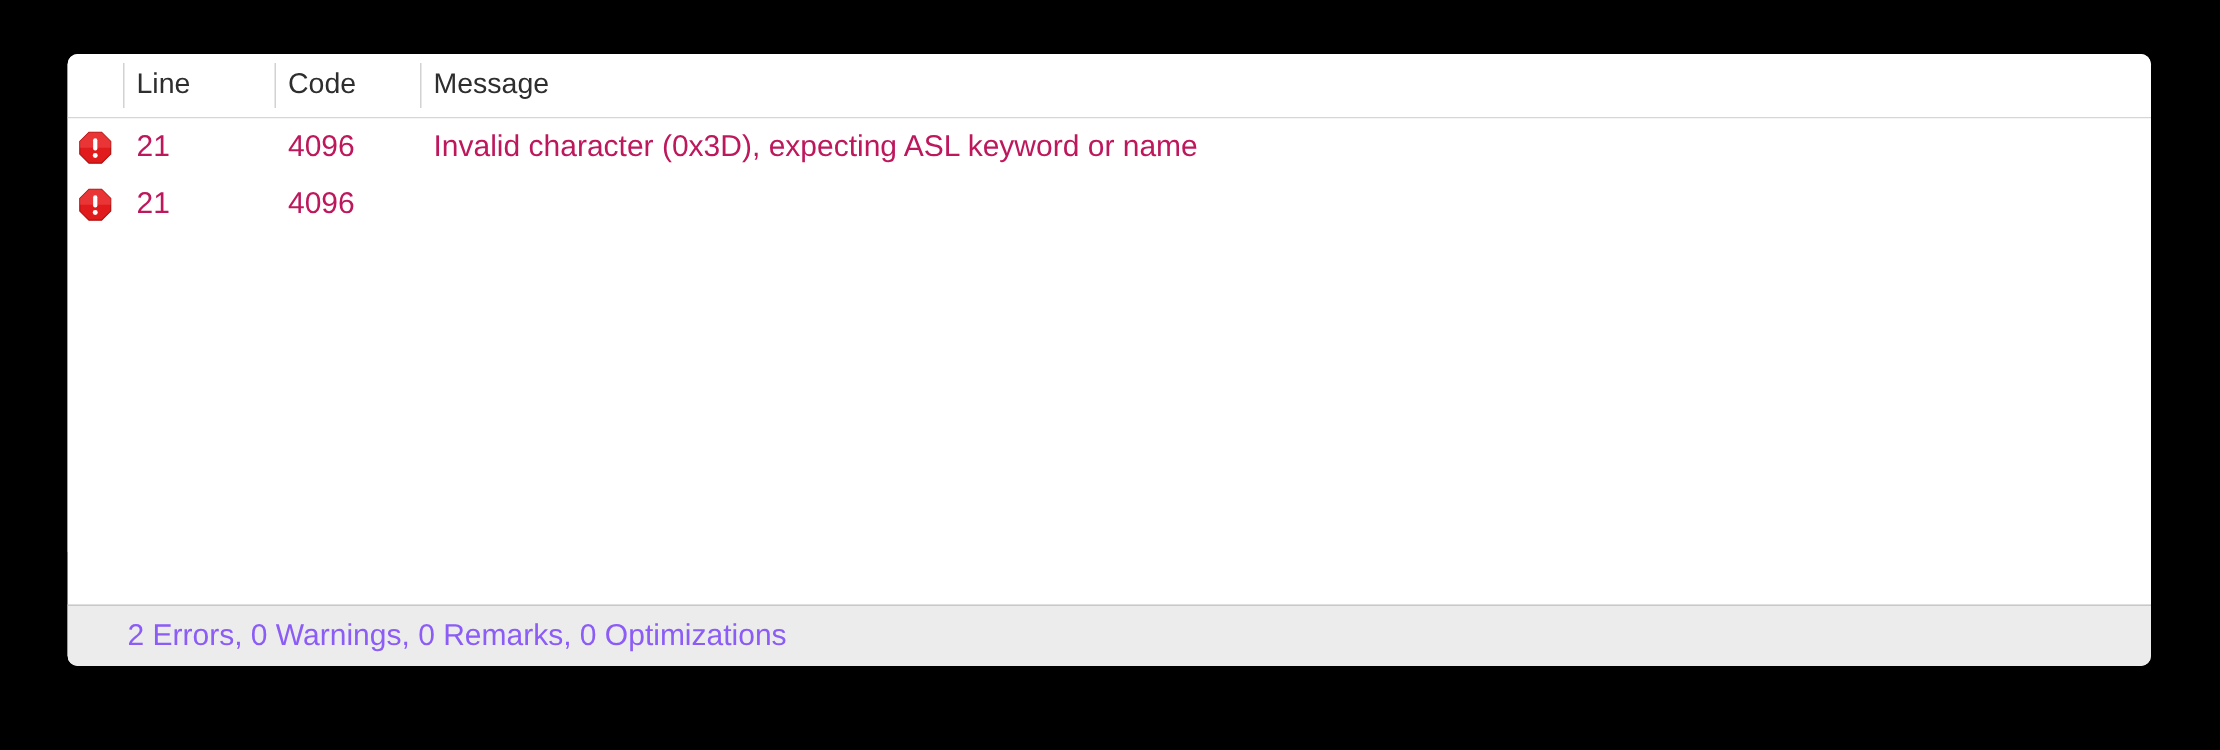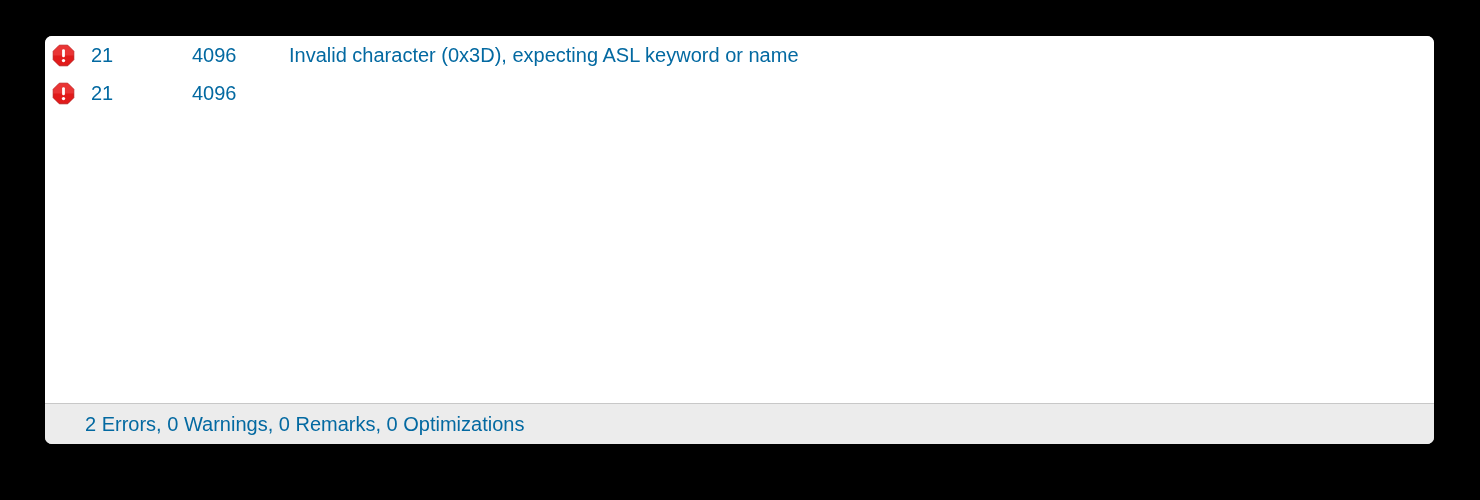--- a/index.html
+++ b/index.html
@@ -115,21 +115,21 @@
     height: 38px;
     width: 100%;
   }
 
   .cell {
     position: absolute;
     top: 0;
     height: 38px;
     line-height: 38px;
     font-size: 20px;
-    color: #0369a1;
+    color: #be185d;
     white-space: nowrap;
   }
   .cell.c-line    { left: 46px; }
   .cell.c-code    { left: 147px; }
   .cell.c-message { left: 244px; }
 
   .icon-cell {
     position: absolute;
     left: 7px;
     top: 8px;
@@ -148,32 +148,40 @@
     height: 40px;
     background: #ececec;
     border-top: 1px solid #c8c8c8;
     display: flex;
     align-items: center;
   }
 
   #status-text {
     margin-left: 40px;
     font-size: 20px;
-    color: #0369a1;
+    color: #8b5cf6;
     white-space: nowrap;
   }
 </style>
 </head>
 <body>
 
 <div id="screen">
 
   <div id="window">
 
 
+    <div id="column-header">
+      <span class="col-sep s1"></span>
+      <span class="col-sep s2"></span>
+      <span class="col-sep s3"></span>
+      <span class="col-label line">Line</span>
+      <span class="col-label code">Code</span>
+      <span class="col-label message">Message</span>
+    </div>
 
     <div id="rows">
 
       <div class="row">
         <span class="icon-cell">
           <svg class="error-icon" width="23" height="23" viewBox="0 0 23 23" xmlns="http://www.w3.org/2000/svg">
             <polygon points="7.3,1.2 15.7,1.2 21.8,7.3 21.8,15.7 15.7,21.8 7.3,21.8 1.2,15.7 1.2,7.3" fill="#e11b1b" stroke="#b01010" stroke-width="0.8"></polygon>
             <polygon points="7.3,1.2 15.7,1.2 21.8,7.3 21.8,11.5 1.2,11.5 1.2,7.3" fill="#f04a4a" opacity="0.55"></polygon>
             <rect x="10.1" y="5.2" width="2.8" height="8.1" rx="1.3" fill="#ffffff"></rect>
             <circle cx="11.5" cy="16.6" r="1.65" fill="#ffffff"></circle>

